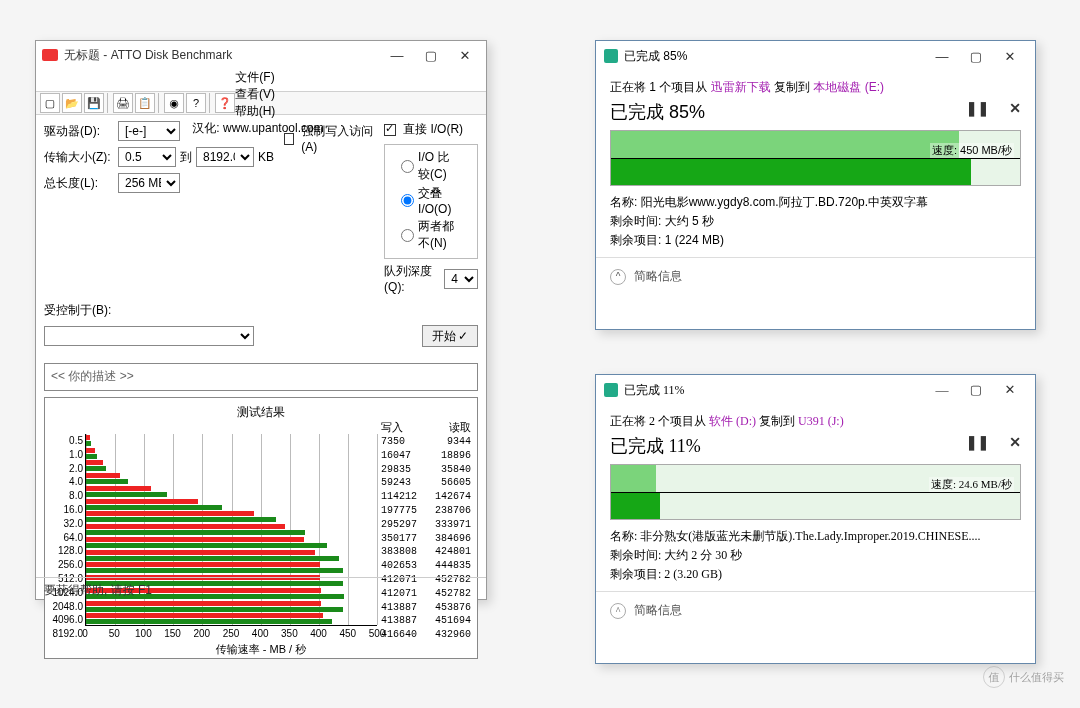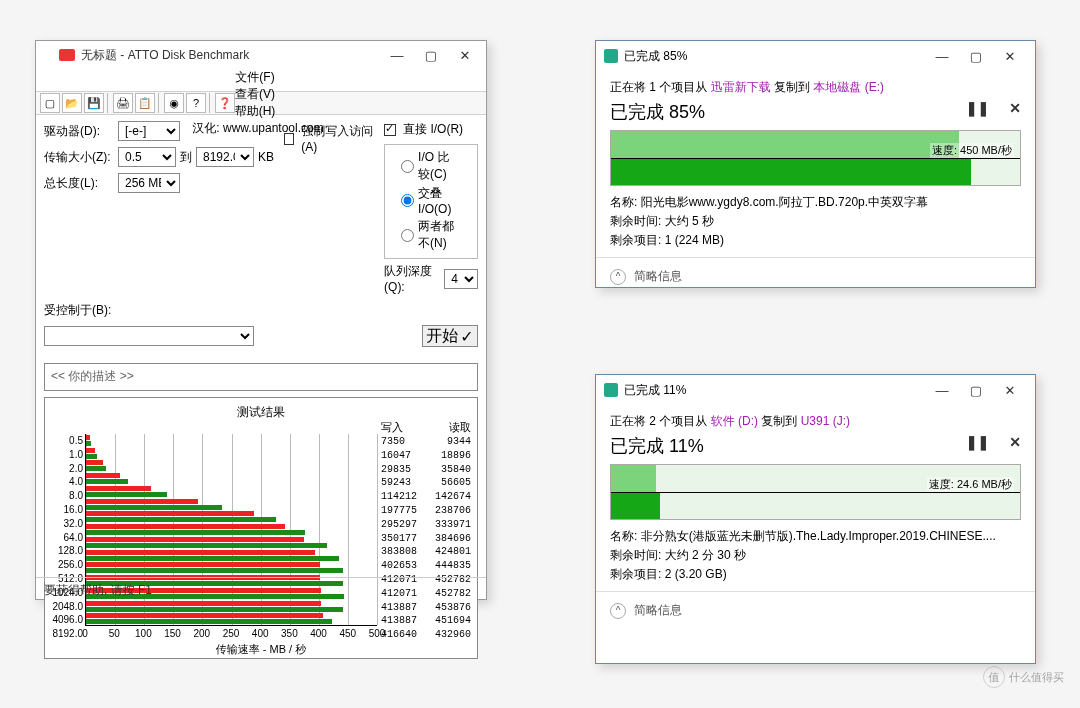--- a/index.html
+++ b/index.html
@@ -1,41 +1,41 @@
 <!DOCTYPE html>
 <html><head>
 <meta charset="utf-8">
 <style>
 * { box-sizing: border-box; margin: 0; padding: 0; }
 body { font-family: "Microsoft YaHei", "Segoe UI", Tahoma, sans-serif; font-size: 12px; background: #f5f5f5; width: 1080px; height: 708px; position: relative; overflow: hidden; }
 
 
 .atto { position:absolute; left:35px; top:40px; width:452px; height:560px; background:#fff; border:1px solid #999; box-shadow:4px 4px 10px rgba(0,0,0,0.15); }
-.titlebar { height:28px; display:flex; align-items:center; padding:0 4px 0 23px; background:#fff; }
+.titlebar { height:28px; display:flex; align-items:center; padding:0 4px 0 6px; background:#fff; }
 .titlebar .ico { width:16px; height:12px; background:#e33; border-radius:2px; margin-right:6px; }
 .titlebar .title { flex:1; font-size:12px; color:#333; }
 .winbtns { display:flex; gap:0; }
 .winbtn { width:34px; height:22px; display:flex; align-items:center; justify-content:center; font-size:13px; color:#333; cursor:pointer; }
 .menubar { height:22px; display:flex; align-items:center; padding:0 4px; font-size:12px; color:#000;flex-direction:column; }
 .menubar span { margin-right:12px; cursor:pointer; }
 .menubar .credit { margin-left:6px; color:#000; }
 .toolbar { height:24px; border-top:1px solid #d0d0d0; border-bottom:1px solid #d0d0d0; display:flex; align-items:center; padding:0 4px; background:#f7f7f7; gap:2px;}
 .tbtn { width:20px; height:20px; border:1px solid #bbb; background:#fff; display:flex; align-items:center; justify-content:center; font-size:11px; cursor:pointer; }
 .tsep { width:3px; height:20px; border-left:1px solid #bbb; margin:0 1px;}
 .panel { padding:6px 8px; font-size:12px; }
 .row { display:flex; align-items:center; margin-bottom:6px; gap:4px; }
 .lbl { width:70px; }
 .sel { border:1px solid #888; background:#fff; height:20px; font-size:12px; padding:0 2px; }
 .sel.w60{width:62px;} .sel.w55{width:58px;} .sel.w40{width:40px}
 .chk { width:12px;height:12px;border:1px solid #333; display:inline-block; margin-right:3px; position:relative;}
 .chk.on::after{content:"✓"; position:absolute; top:-3px; left:0; font-size:11px;}
 .grp { border:1px solid #bbb; padding:4px 16px; font-size:12px; }
 .grp .rad { display:flex; align-items:center; margin-bottom:2px;}
 .rad input{margin-right:4px;}
-.startbtn { border:1px solid #888; background:#efefef; height:22px; width:56px; font-size:16px; cursor:pointer; display:flex; align-items:center; justify-content:center; gap:2px;}
+.startbtn { border:1px solid #888; background:#efefef; height:22px; width:56px; font-size:12px; cursor:pointer; display:flex; align-items:center; justify-content:center; gap:2px;}
 .resbox { border:1px solid #888; margin:4px 8px; padding:4px 6px; height:28px; background:#fff; color:#666;}
 .chartbox { border:1px solid #888; margin:6px 8px 2px 8px; padding:6px 2px 2px 2px; height:262px; background:#fff; position:relative;}
 .chart-title { text-align:center; font-size:12px; margin-bottom:2px;}
 .legend { text-align:center; font-size:12px;}
 .legend .sw { display:inline-block; width:28px; height:8px; vertical-align:middle; margin:0 2px 0 6px;}
 .chartgrid { position:absolute; left:40px; top:36px; right:100px; bottom:32px; border-left:1px solid #000; border-bottom:1px solid #000;}
 .chartgrid .v { position:absolute; top:0; bottom:0; width:1px; background:#bbb;}
 .ylabels { position:absolute; left:2px; top:36px; bottom:32px; width:36px; font-size:10px; text-align:right;}
 .ylabels div { height:13.8px; line-height:13.8px;}
 .bar-r, .bar-g { position:absolute; height:5px; left:0;}
@@ -43,22 +43,22 @@
 .xlabels { position:absolute; left:40px; right:100px; bottom:14px; height:16px; font-size:10px;}
 .xlabels span { position:absolute; transform:translateX(-50%);}
 .xaxis { position:absolute; left:0; right:0; bottom:1px; text-align:center; font-size:11px;}
 .vals { position:absolute; right:4px; top:22px; bottom:32px; width:94px; font-size:10px; font-family:"Courier New",monospace;}
 .vals .hdr { display:flex; justify-content:space-between; padding:0 2px; font-family:"Microsoft YaHei"; font-size:11px;}
 .vals .vr { display:flex; justify-content:space-between; height:13.8px; line-height:13.8px; padding:0 2px;}
 .status { border-top:1px solid #ccc; padding:4px 8px; font-size:12px; color:#333; position:absolute; bottom:0; left:0; right:0; height:22px;}
 
 
 .copydlg { position:absolute; width:441px; background:#fff; border:1px solid #68a; box-shadow:4px 4px 10px rgba(0,0,0,0.15);}
-.copydlg.d1 { left:595px; top:40px; height:248px;}
-.copydlg.d2 { left:595px; top:374px; height:290px;}
+.copydlg.d1 { left:595px; top:40px; height:290px;}
+.copydlg.d2 { left:595px; top:374px; height:290px;font-family:Liberation Serif, serif;}
 .cd-title { height:30px; display:flex; align-items:center; padding:0 8px;}
 .cd-title .ci { width:14px; height:14px; background:#2a8; margin-right:6px; border-radius:2px;}
 .cd-title .t { flex:1; font-size:12px;}
 .cd-body { padding:8px 14px 6px 14px;}
 .cd-line { font-size:12px; margin-bottom:2px;}
 .cd-line a { color:#a21caf; text-decoration:none;}
 .cd-pct { font-size:18px; margin:4px 0 6px 0;}
 .cd-ctrl { float:right; display:flex; gap:20px; font-size:14px; font-weight:bold; color:#333;}
 .cd-ctrl span{cursor:pointer;}
 .cd-prog { height:56px; border:1px solid #aaa; position:relative; background:#e8f5e8; margin-bottom:8px;}

